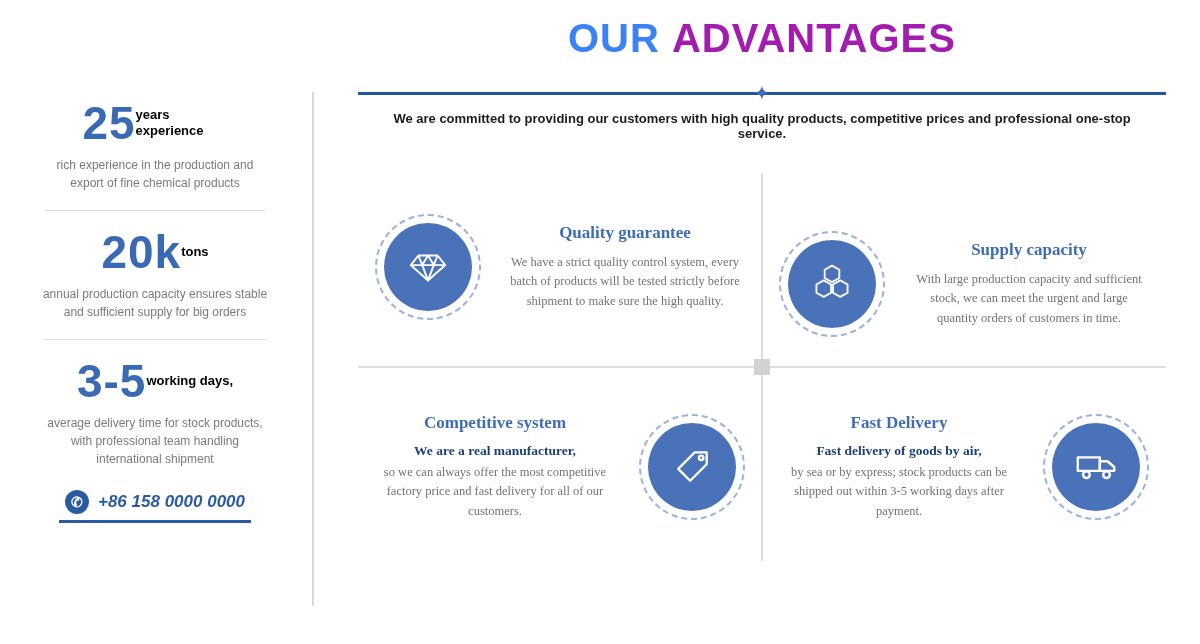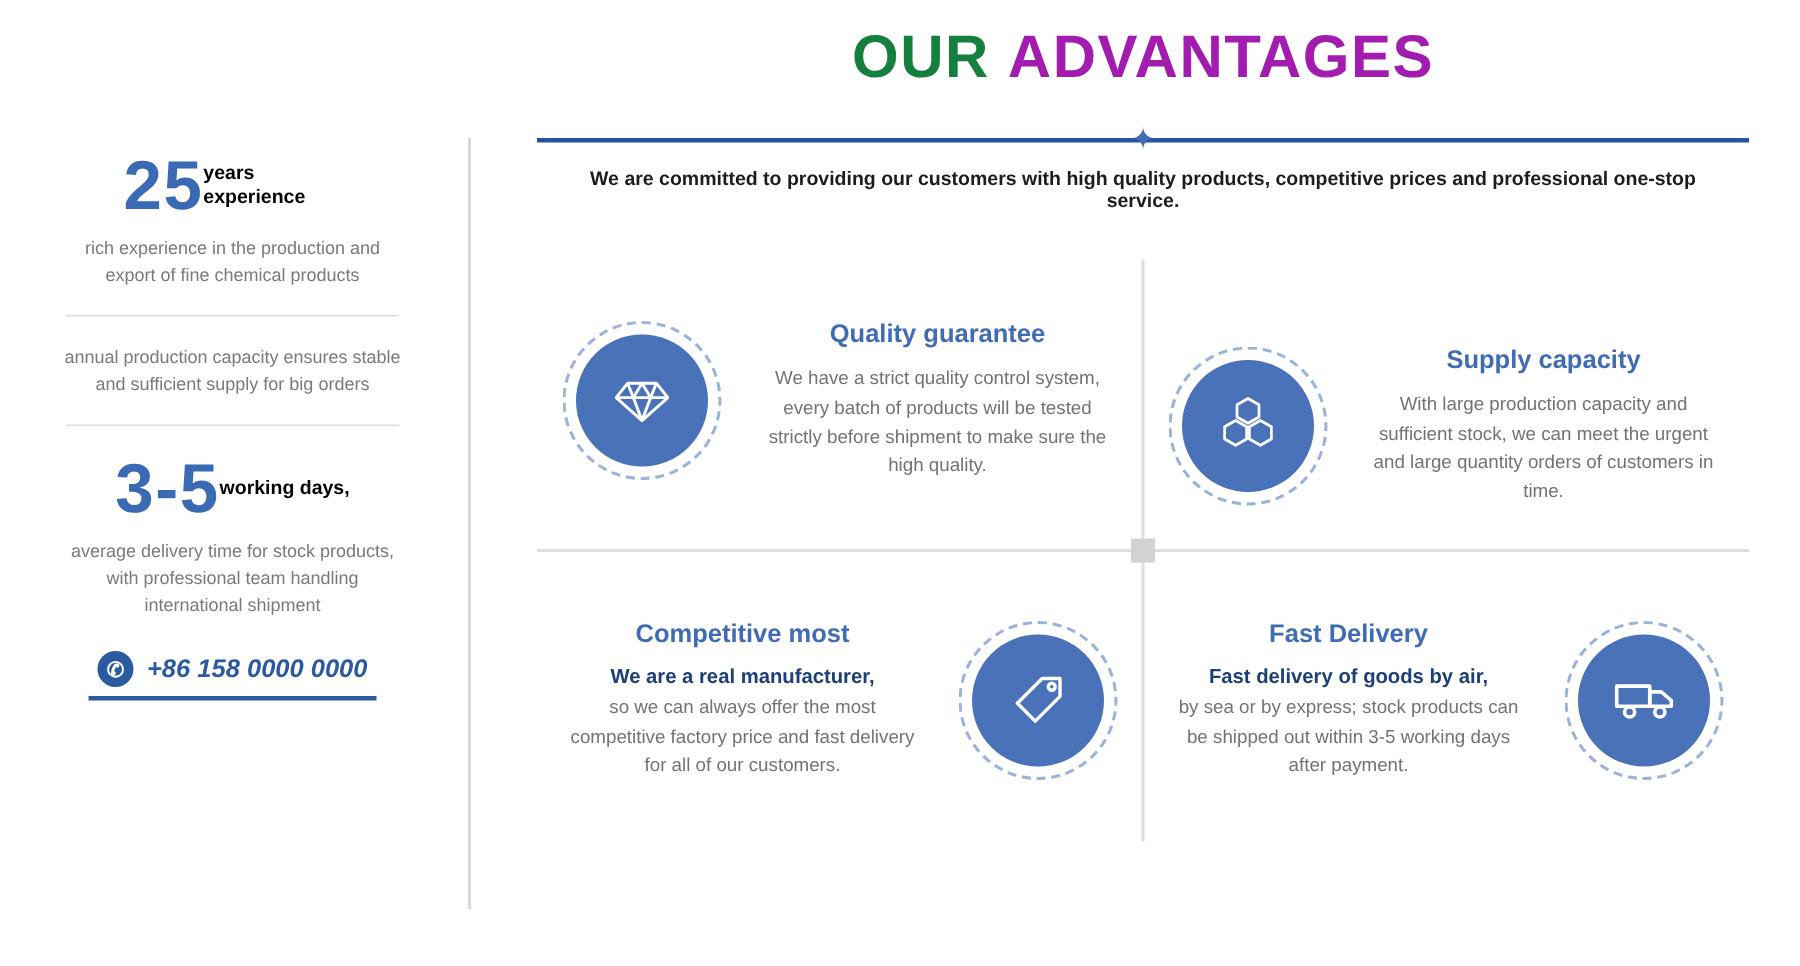--- a/index.html
+++ b/index.html
@@ -18,29 +18,29 @@
            font-size:17px;cursor:pointer;}
   .contact-icon{width:24px;height:24px;border-radius:50%;background:#2a5aa0;color:#fff;
                 display:flex;align-items:center;justify-content:center;font-size:14px;font-style:normal;}
 
   
   .v-sep{position:absolute;left:312px;top:92px;width:2px;height:514px;background:#d8d8d8;}
 
   
   .main{position:absolute;left:358px;top:16px;width:808px;}
   .title{margin:0;text-align:center;font-size:40px;font-weight:800;letter-spacing:1px;line-height:1.1;}
-  .t1{color:#15803d;margin-right:12px;}
+  .t1{color:#3b82f6;margin-right:12px;}
   .t2{color:#a21caf;}
   .rule{position:relative;margin-top:32px;height:3px;background:#24549c;}
   .star{position:absolute;left:50%;top:-9px;transform:translateX(-50%);
         color:#3f6cb4;font-size:20px;line-height:1;}
   .subtitle{margin:16px 10px 0;text-align:center;font-size:13px;font-weight:600;color:#1c1c1c;}
 
   
-  .grid{position:relative;margin-top:26px;height:400px;}
+  .grid{position:relative;margin-top:26px;height:400px;font-family:Liberation Serif, serif;}
   .grid-vline{position:absolute;left:calc(50% - 1px);top:6px;bottom:6px;width:2px;background:#dedede;}
   .grid-hline{position:absolute;top:calc(50% - 1px);left:0;right:0;height:2px;background:#dedede;}
   .grid-dot{position:absolute;left:50%;top:50%;width:16px;height:16px;background:#d2d2d2;
             transform:translate(-50%,-50%);}
   .quad{position:absolute;width:50%;height:50%;display:flex;align-items:center;justify-content:center;
         gap:24px;box-sizing:border-box;padding:0 10px;}
   .q-tl{left:0;top:0;} .q-tr{right:0;top:17px;} .q-bl{left:0;top:50%;} .q-br{right:0;top:50%;}
   .icon-ring{flex:0 0 auto;width:102px;height:102px;border-radius:50%;border:2px dashed #9bb2da;
              display:flex;align-items:center;justify-content:center;}
   .icon-circle{width:88px;height:88px;border-radius:50%;background:#4a72b8;
@@ -60,20 +60,24 @@
       <div class="stat-top">
         <span class="stat-value">25</span>
         <span class="stat-unit">years experience</span>
       </div>
       <p class="stat-desc">rich experience in the production and export of fine chemical products</p>
     </div>
 
     <div class="h-divider"></div>
 
     <div class="stat">
+      <div class="stat-top">
+        <span class="stat-value">20k</span>
+        <span class="stat-unit">tons</span>
+      </div>
       <p class="stat-desc">annual production capacity ensures stable and sufficient supply for big orders</p>
     </div>
 
     <div class="h-divider"></div>
 
     <div class="stat">
       <div class="stat-top">
         <span class="stat-value">3-5</span>
         <span class="stat-unit">working days,</span>
       </div>
@@ -132,21 +136,21 @@
           </div>
         </div>
         <div class="q-text">
           <h2 class="q-title">Supply capacity</h2>
           <p class="q-body">With large production capacity and sufficient stock, we can meet the urgent and large quantity orders of customers in time.</p>
         </div>
       </section>
 
       <section class="quad q-bl">
         <div class="q-text">
-          <h2 class="q-title">Competitive most</h2>
+          <h2 class="q-title">Competitive system</h2>
           <p class="q-lead">We are a real manufacturer,</p>
           <p class="q-body">so we can always offer the most competitive factory price and fast delivery for all of our customers.</p>
         </div>
         <div class="icon-ring">
           <div class="icon-circle">
             <svg viewBox="0 0 48 48" width="44" height="44" fill="none" stroke="#ffffff" stroke-width="2.5" stroke-linejoin="round">
               <path d="M27 8h13v13L22 39 9 26z"></path>
               <circle cx="34" cy="14" r="2.5"></circle>
             </svg>
           </div>

